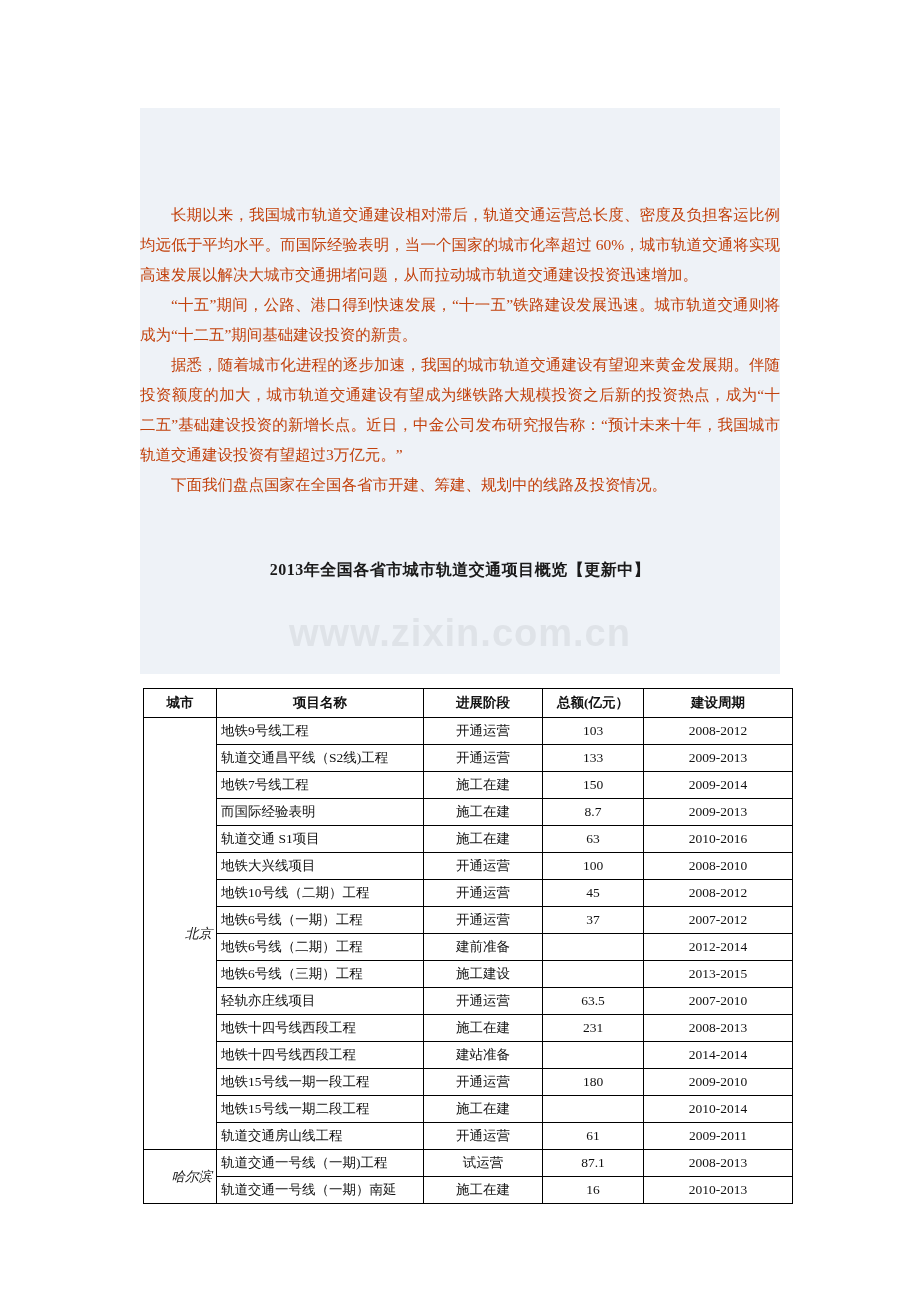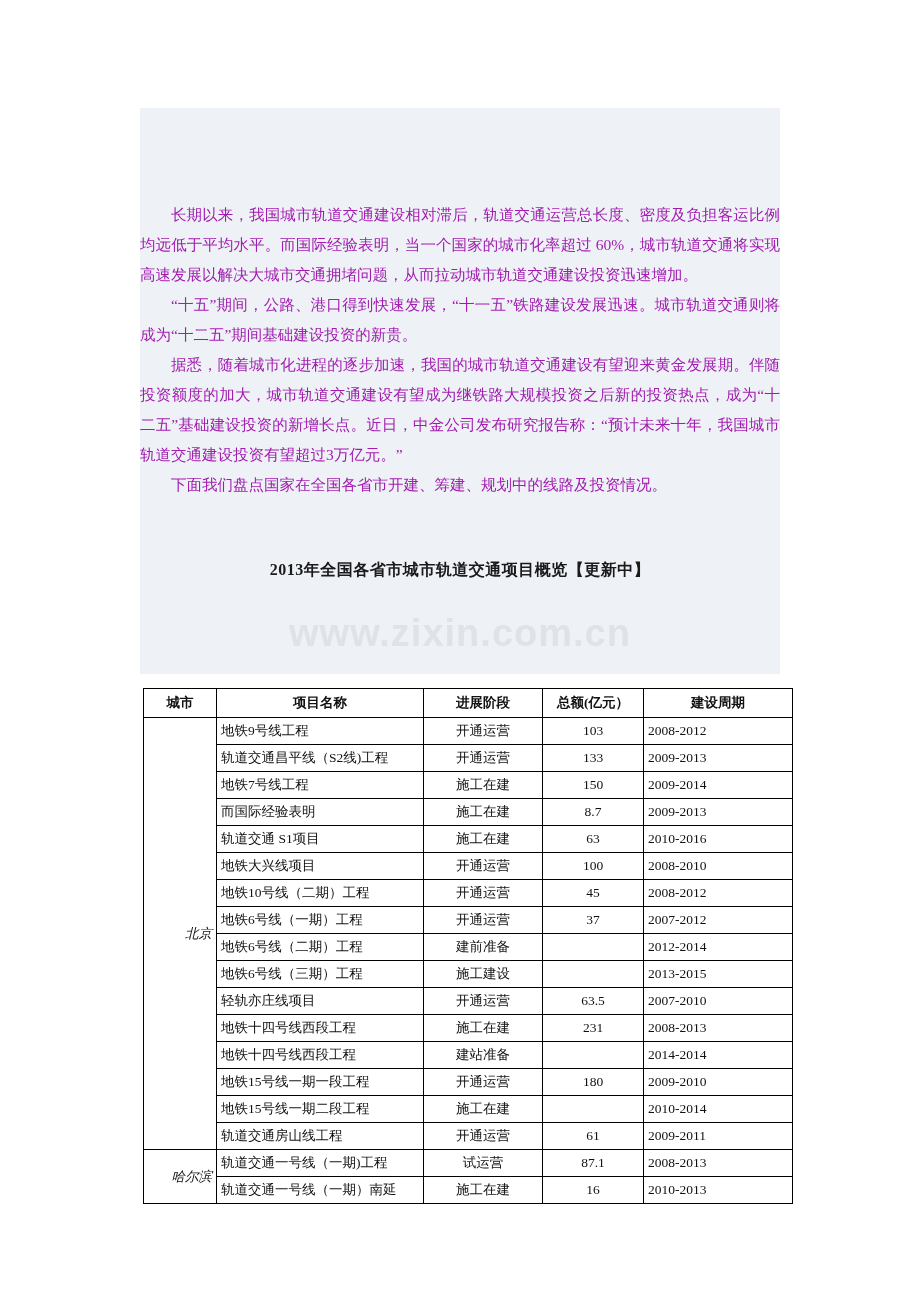--- a/index.html
+++ b/index.html
@@ -31,21 +31,21 @@
     background: #eef2f7;
   }
   .content {
     position: absolute;
     left: 140px;
     top: 108px;
     width: 640px;
   }
   p.para {
     margin: 0;
-    color: #a21caf;
+    color: #c2410c;
     font-size: 15.5px;
     line-height: 30px;
     text-align: justify;
     text-indent: 2em;
   }
   .para-block1 { padding-top: 92px; }
   .para-gap { margin-top: 0px; }
   .para-spaced {
     line-height: 37px;
     margin-top: 8px;
@@ -97,21 +97,21 @@
     height: 18px;
   }
   table.data th {
     font-weight: bold;
     height: 20px;
   }
   .c-city   { width: 64px;  text-align: center; }
   .c-name   { width: 198px; text-align: left; padding-left: 10px; }
   .c-stage  { width: 110px; text-align: center; }
   .c-amount { width: 92px;  text-align: center; }
-  .c-period { width: 140px; }
+  .c-period { width: 140px; text-align: center; }
   td.faded { color: #808080; margin-top: 28px; }
   .city-cell {
     text-align: right;
     vertical-align: middle;
     font-size: 13.5px;
     font-style: italic;
   }
 </style>
 </head>
 <body>

